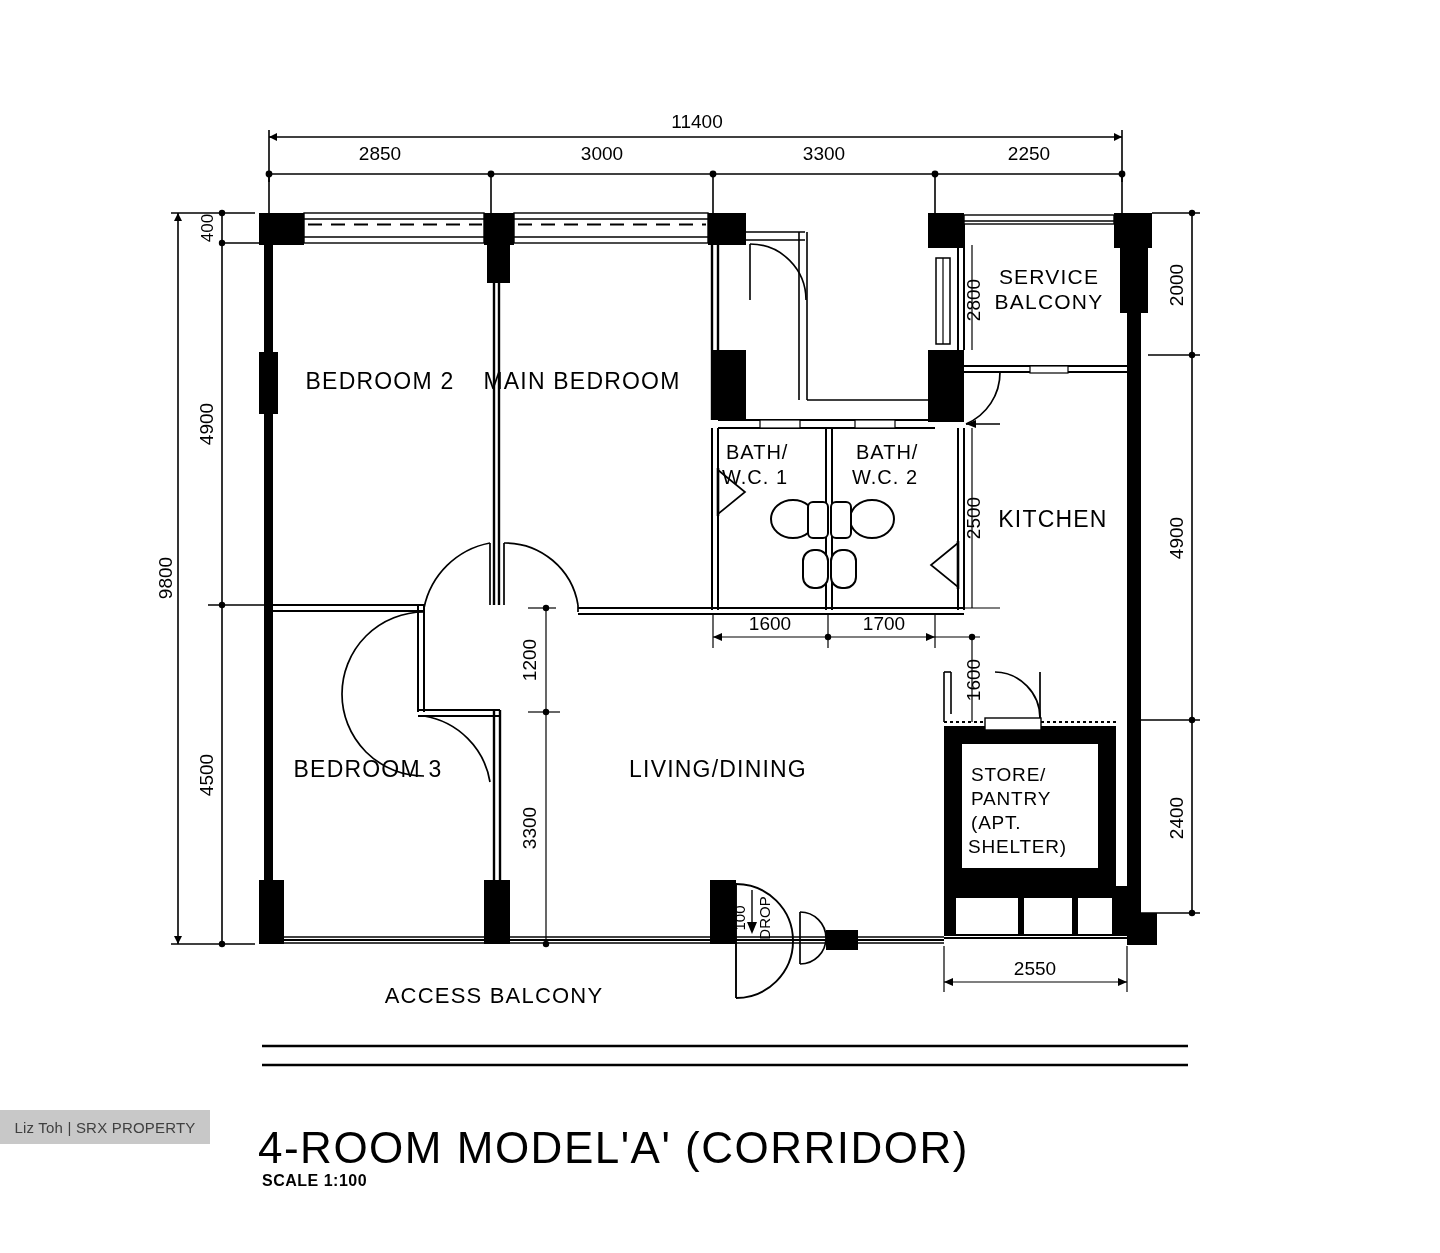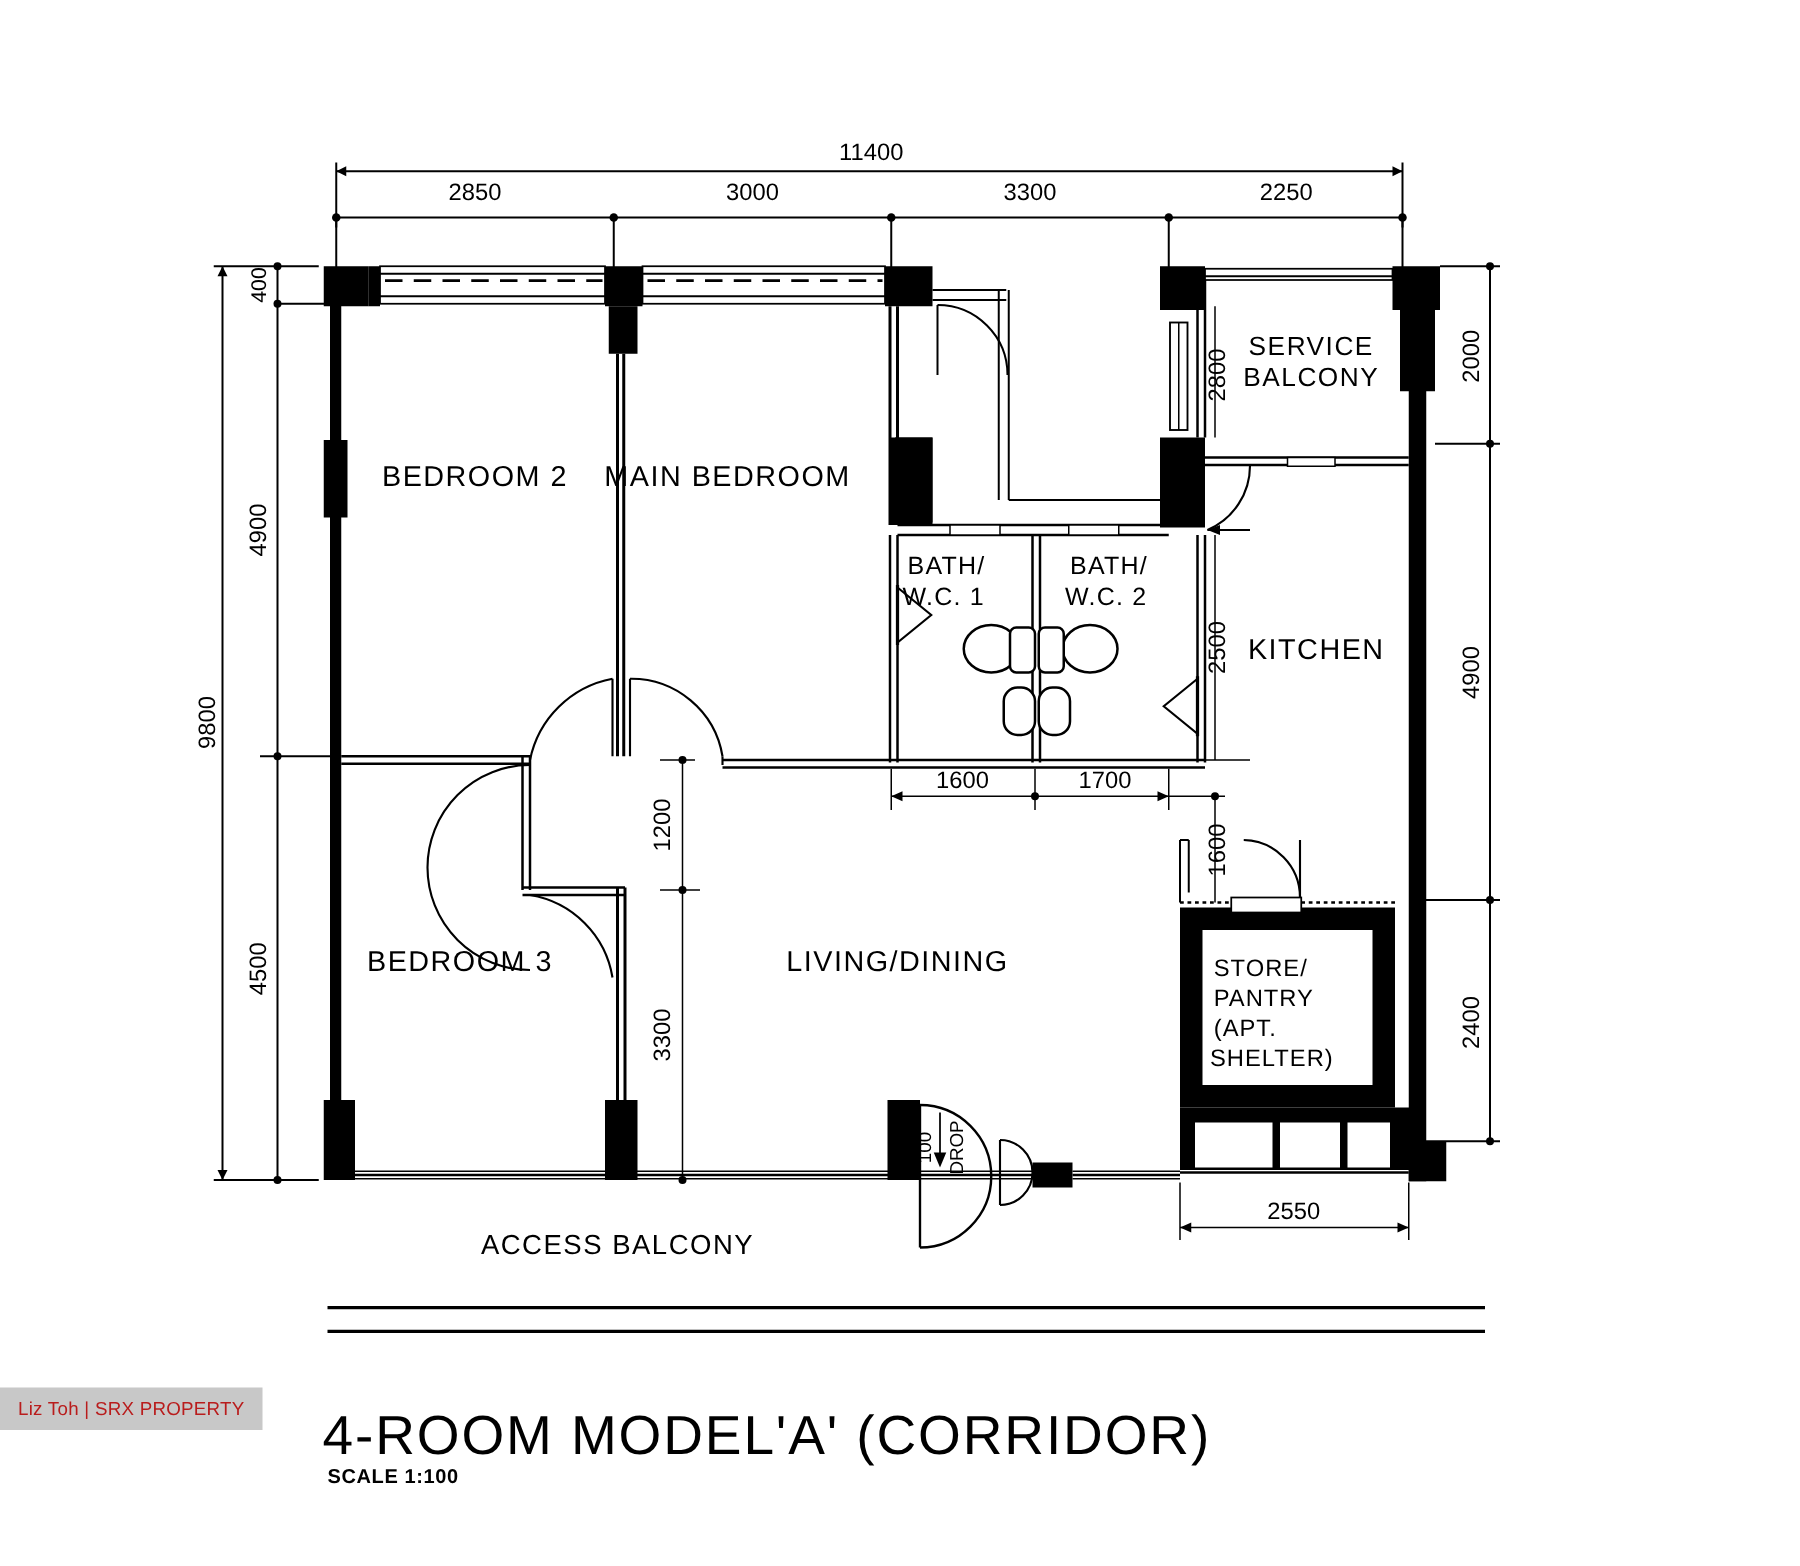--- a/index.html
+++ b/index.html
@@ -1,21 +1,21 @@
 <!DOCTYPE html>
 <html><head>
 <meta charset="utf-8">
 <style>
   html,body{margin:0;padding:0;background:#ffffff;}
   body{width:1440px;height:1253px;position:relative;overflow:hidden;
        font-family:"Liberation Sans",sans-serif;color:#000;}
   #plan{position:absolute;left:0;top:0;width:1440px;height:1253px;}
   .wm{position:absolute;left:0;top:1110px;width:210px;height:34px;
       background:#c8c8c8;display:flex;align-items:center;justify-content:center;}
-  .wm span{font-size:15px;color:#b91c1c;letter-spacing:.2px;white-space:nowrap;}
+  .wm span{font-size:15px;color:#404040;letter-spacing:.2px;white-space:nowrap;}
   text{font-family:"Liberation Sans",sans-serif;}
 </style>
 </head>
 <body>
 
 <svg id="plan" viewBox="0 0 1440 1253" xmlns="http://www.w3.org/2000/svg">
   <rect x="0" y="0" width="1440" height="1253" fill="#ffffff"></rect>
 
   <g stroke="#000" fill="none" stroke-width="1.6" shape-rendering="geometricPrecision">
 

